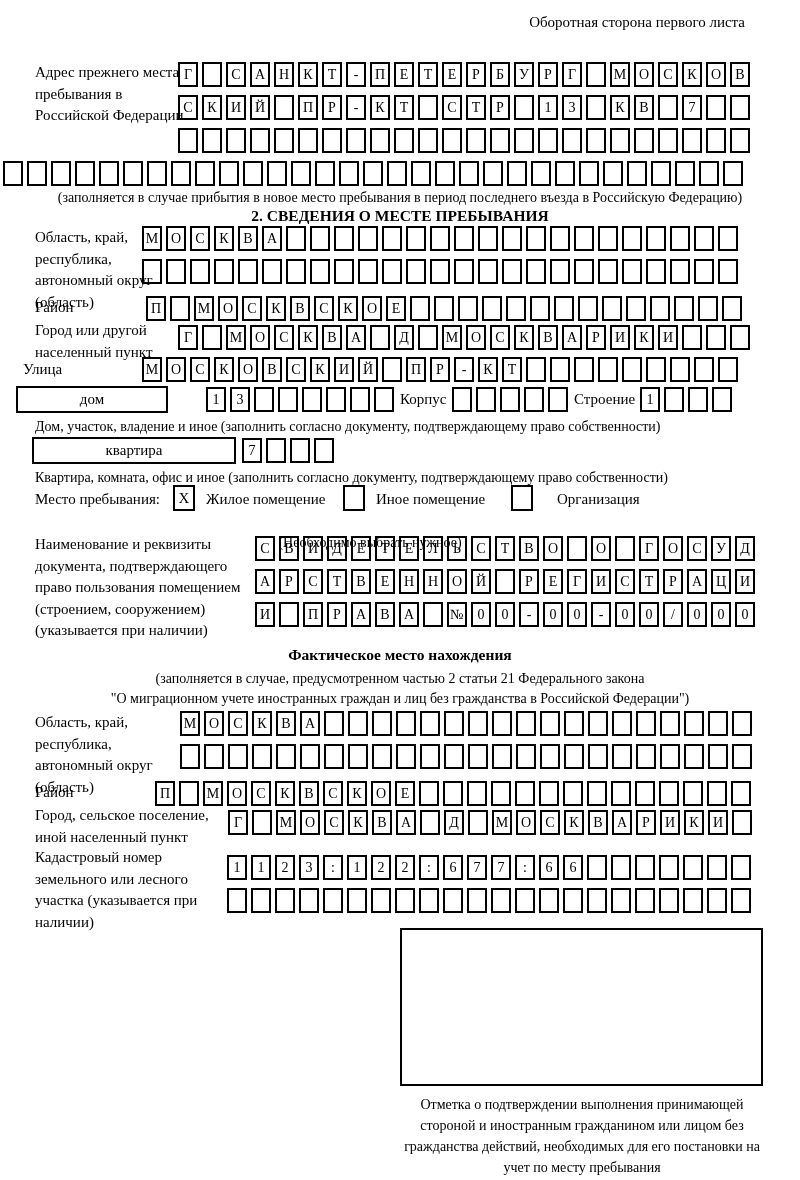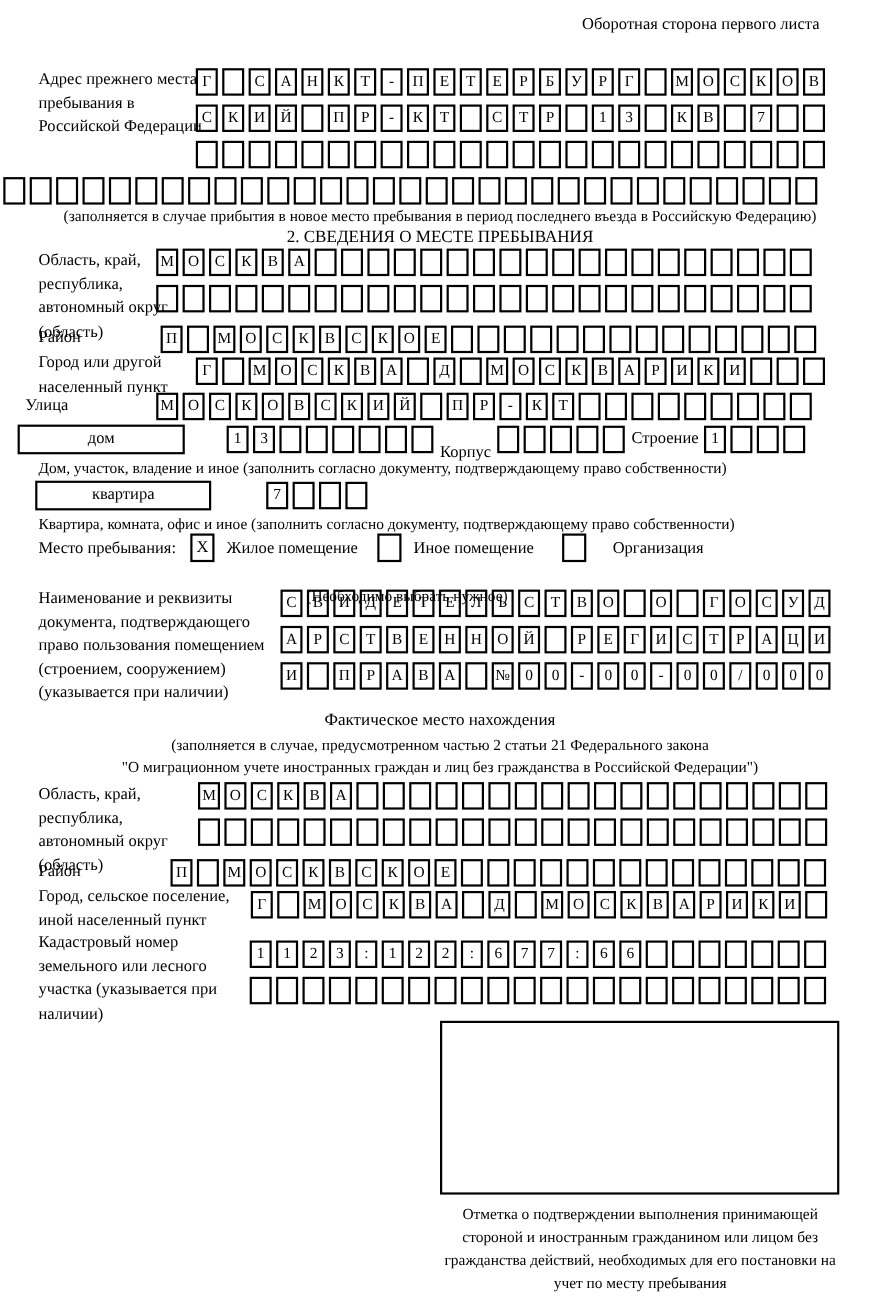--- a/index.html
+++ b/index.html
@@ -7,21 +7,21 @@
   body {
     width:800px; height:1180px; overflow:hidden;
     font-family:"Liberation Serif", serif; color:#000;
   }
   .form { position:relative; width:800px; height:1180px; background:#fff; }
   .abs { position:absolute; }
   .label { font-size:15px; line-height:21.5px; }
   .caption { font-size:14px; line-height:17px; }
   .center { text-align:center; }
   .right { text-align:right; }
-  .heading { font-size:15.5px; font-weight:normal; text-align:center; }
+  .heading { font-size:15.5px; font-weight:bold; text-align:center; }
   .cells { display:flex; }
   .cell {
     flex:0 0 auto; width:20px; height:25px; margin-right:4px;
     border:2px solid #000; text-align:center;
     font-size:14px; line-height:21px; font-family:"Liberation Serif", serif;
   }
   .boxlabel {
     border:2px solid #000; height:27px; text-align:center;
     font-size:15px; line-height:23px;
   }
@@ -300,38 +300,38 @@
   <div class="abs cells" style="left:206px; top:387px;">
       <span class="cell">1</span>
       <span class="cell">3</span>
       <span class="cell"></span>
       <span class="cell"></span>
       <span class="cell"></span>
       <span class="cell"></span>
       <span class="cell"></span>
       <span class="cell"></span>
     </div>
-  <div class="abs label" style="left:400px; top:389px;margin-top:12px;">Корпус</div>
+  <div class="abs label" style="left:400px; top:389px;">Корпус</div>
   <div class="abs cells" style="left:452px; top:387px;">
       <span class="cell"></span>
       <span class="cell"></span>
       <span class="cell"></span>
       <span class="cell"></span>
       <span class="cell"></span>
     </div>
   <div class="abs label" style="left:574px; top:389px;">Строение</div>
   <div class="abs cells" style="left:640px; top:387px;">
       <span class="cell">1</span>
       <span class="cell"></span>
       <span class="cell"></span>
       <span class="cell"></span>
     </div>
   <div class="abs caption" style="left:35px; top:418px; width:740px;">Дом, участок, владение и иное (заполнить согласно документу, подтверждающему право собственности)</div>
 
-  <div class="abs boxlabel" style="left:32px; top:437px; width:160px;">квартира</div>
+  <div class="abs boxlabel" style="left:32px; top:437px; width:204px;">квартира</div>
   <div class="abs cells" style="left:242px; top:438px;">
       <span class="cell">7</span>
       <span class="cell"></span>
       <span class="cell"></span>
       <span class="cell"></span>
     </div>
   <div class="abs caption" style="left:35px; top:469px; width:740px;">Квартира, комната, офис и иное (заполнить согласно документу, подтверждающему право собственности)</div>
 
   <div class="abs label" style="left:35px; top:489px;">Место пребывания:</div>
   <span class="abs chk" style="left:173px; top:485px;">X</span>

